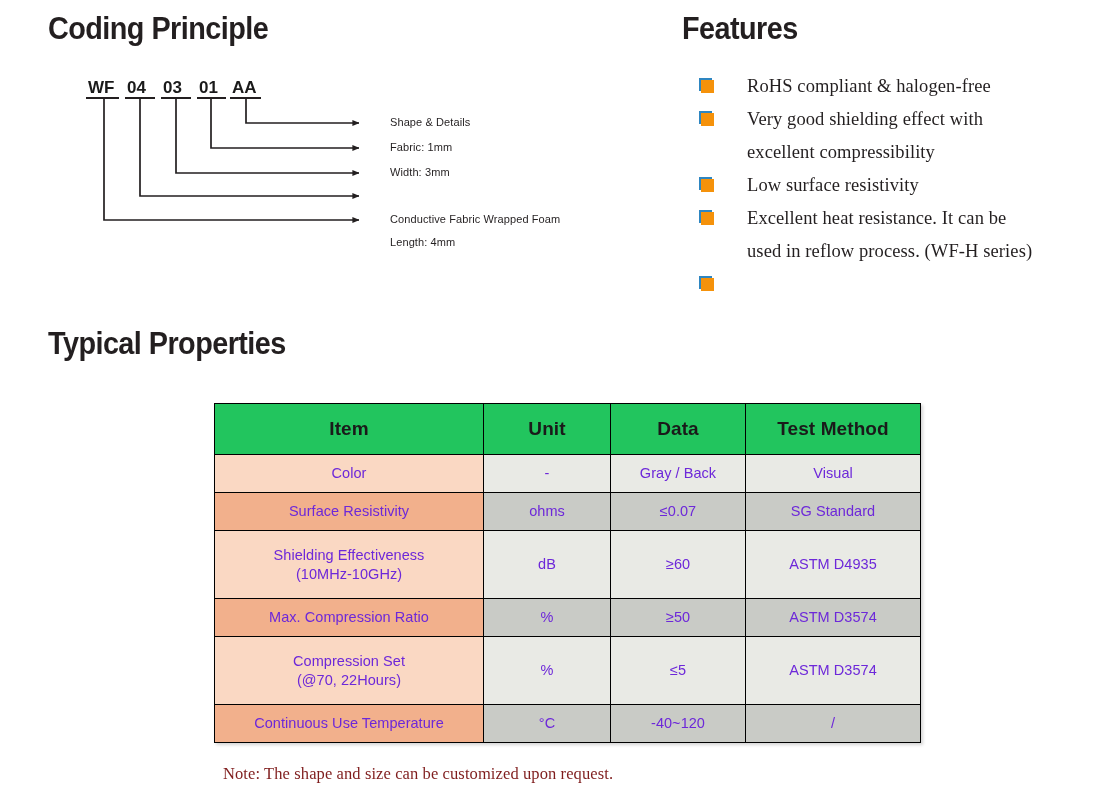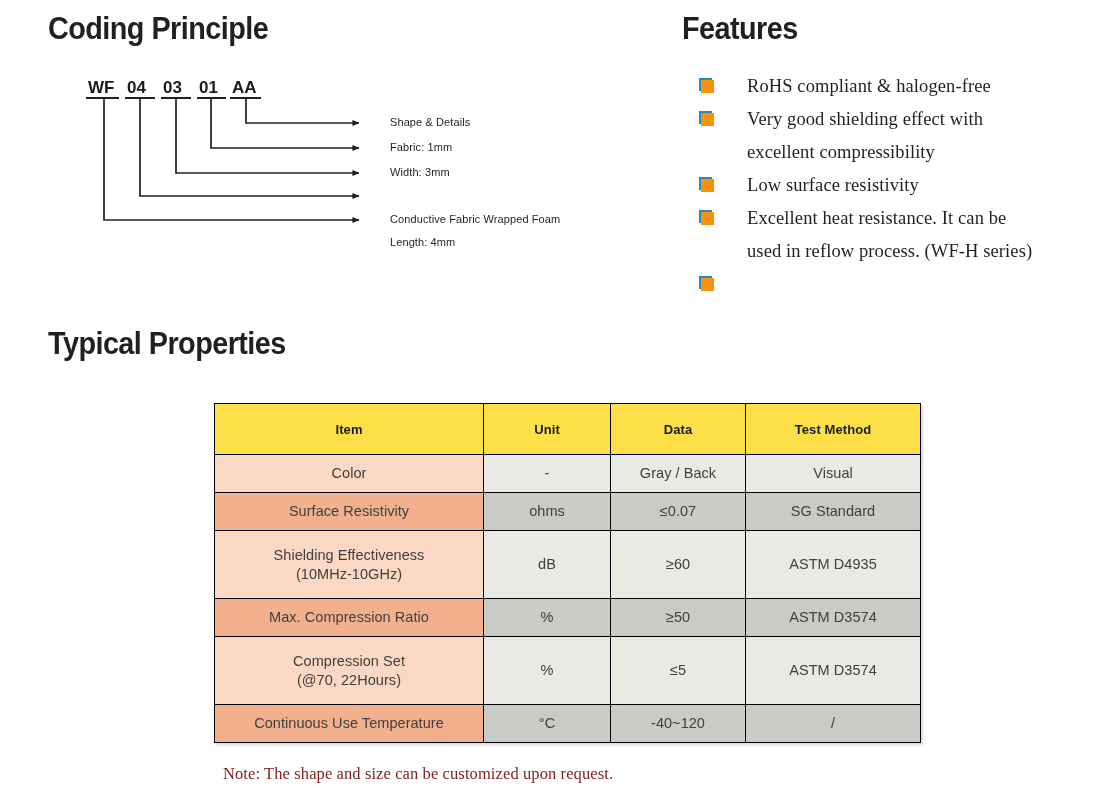--- a/index.html
+++ b/index.html
@@ -128,29 +128,29 @@
 
   #props-table th, #props-table td {
     border: 1.6px solid #000000;
     text-align: center;
     vertical-align: middle;
     padding: 0;
     font-family: "Liberation Sans", sans-serif;
   }
   #props-table thead th {
     height: 50px;
-    background: #fde047;
-    font-size: 13px;
+    background: #22c55e;
+    font-size: 19px;
     font-weight: bold;
     color: #1a1a1a;
     letter-spacing: 0.1px;
   }
   #props-table tbody td {
     font-size: 14.5px;
-    color: #404040;
+    color: #6d28d9;
     letter-spacing: 0.05px;
     line-height: 19px;
   }
   #props-table tbody tr.r-light td.item   { background: #fad8c3; }
   #props-table tbody tr.r-light td.val    { background: #e9eae5; }
   #props-table tbody tr.r-dark  td.item   { background: #f2b08c; }
   #props-table tbody tr.r-dark  td.val    { background: #c9cbc6; }
   #props-table tbody tr.h1 td { height: 37px; }
   #props-table tbody tr.h2 td { height: 67px; }
   .cell-lines { white-space: pre-line; }

